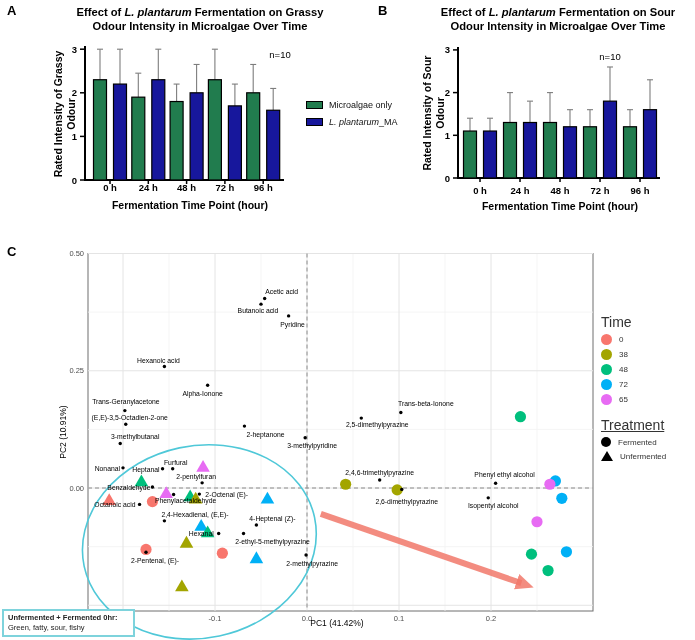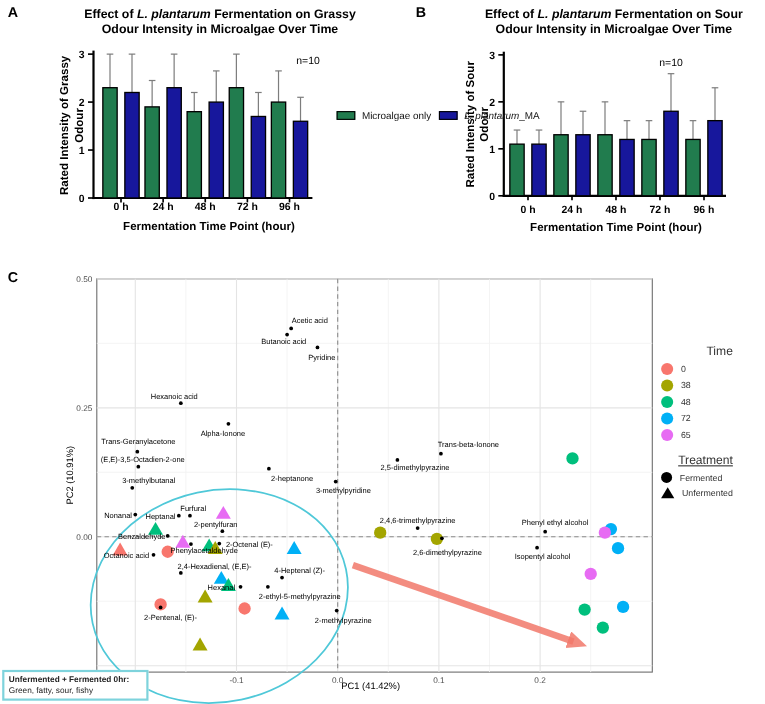--- a/index.html
+++ b/index.html
@@ -1,27 +1,27 @@
 <!DOCTYPE html>
 <html><head>
 <meta charset="utf-8">
 <style>
   html,body{margin:0;padding:0;background:#fff;}
   .fig{position:relative;width:695px;height:640px;background:#fff;
        font-family:"Liberation Sans","DejaVu Sans",sans-serif;overflow:hidden;}
   .fig svg{position:absolute;left:0;}
   .panel-letter{position:absolute;font-weight:bold;font-size:13px;color:#000;}
   
-  .ab-legend{position:absolute;left:306px;top:100px;display:flex;flex-direction:row;gap:7px;}
+  .ab-legend{position:absolute;left:306px;top:100px;display:flex;flex-direction:column;gap:7px;}
   .ab-row{display:flex;align-items:center;gap:6px;font-size:9px;color:#111;}
   .ab-swatch{width:15px;height:6px;border:1px solid #000;flex:0 0 auto;}
   .it{font-style:italic;}
   
   .c-legend{position:absolute;left:601px;top:314px;font-size:8px;color:#333;}
-  .c-legend-title{font-size:11px;color:#333;margin-bottom:4px;text-align:right;}
+  .c-legend-title{font-size:14px;color:#333;margin-bottom:4px;}
   .c-leg-row{display:flex;align-items:center;gap:7px;margin-bottom:4px;}
   .c-time-dot{width:11px;height:11px;border-radius:50%;flex:0 0 auto;}
   .c-treat-circle{width:10px;height:10px;border-radius:50%;background:#000;flex:0 0 auto;}
   .c-treat-triangle{width:0;height:0;border-left:6px solid transparent;
        border-right:6px solid transparent;border-bottom:10px solid #000;flex:0 0 auto;}
   .treat-gap{margin-top:12px;text-decoration:underline;}
   
   .note-box{position:absolute;background:#fff;font-size:7.5px;line-height:1.35;color:#222;padding:2px 4px;}
   .note-left{left:2px;top:609px;width:121px;border:2px solid #1d4ed8;}
   .note-right{left:581px;top:606px;width:103px;border:1.5px solid #f4a79e;}

